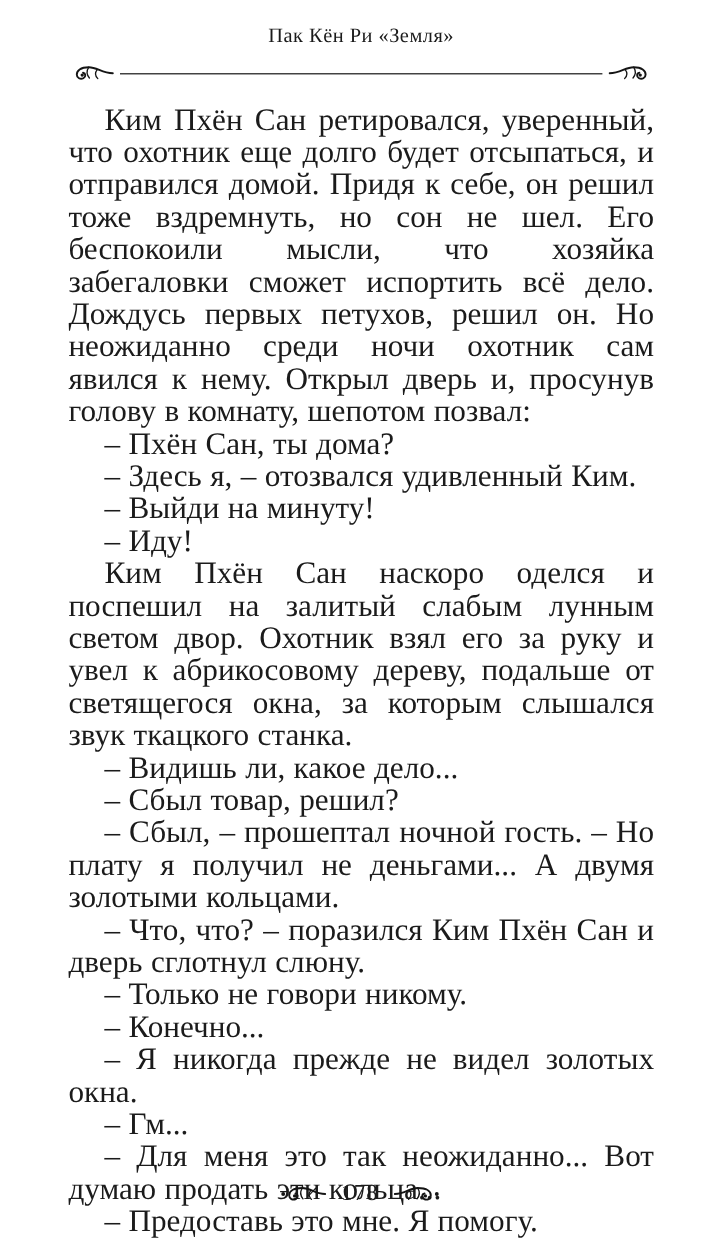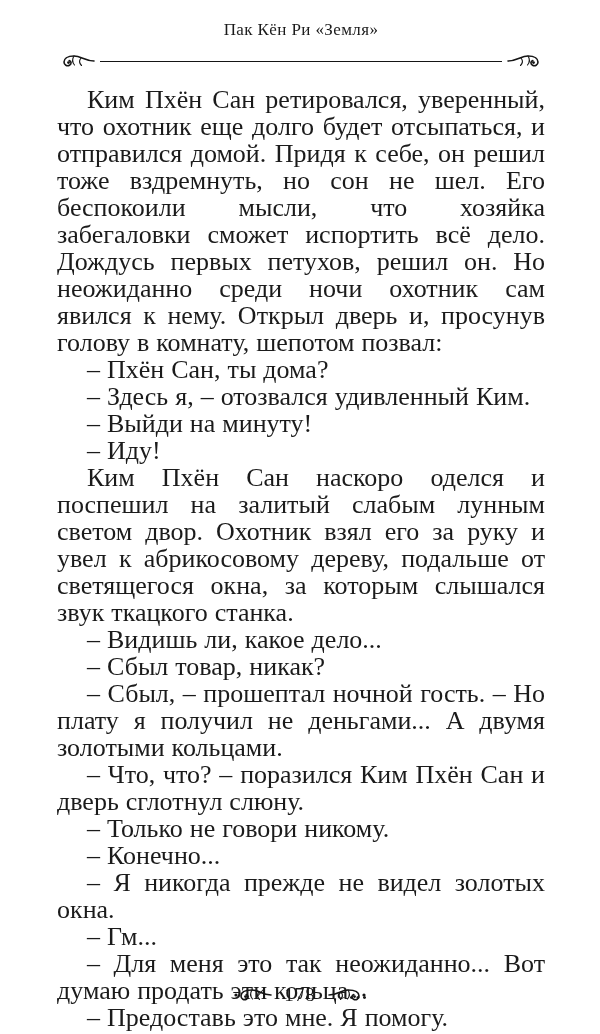--- a/index.html
+++ b/index.html
@@ -86,21 +86,21 @@
   </div>
 
   <div class="body-text">
     <p>Ким Пхён Сан ретировался, уверенный, что охотник еще долго будет отсыпаться, и отправился домой. Придя к себе, он решил тоже вздремнуть, но сон не шел. Его беспокоили мысли, что хозяйка забегаловки сможет испортить всё дело. Дождусь первых петухов, решил он. Но неожиданно среди ночи охотник сам явился к нему. Открыл дверь и, просунув голову в ком­нату, шепотом позвал:</p>
     <p>– Пхён Сан, ты дома?</p>
     <p>– Здесь я, – отозвался удивленный Ким.</p>
     <p>– Выйди на минуту!</p>
     <p>– Иду!</p>
     <p>Ким Пхён Сан наскоро оделся и поспешил на зали­тый слабым лунным светом двор. Охотник взял его за руку и увел к абрикосовому дереву, подальше от светя­щегося окна, за которым слышался звук ткацкого станка.</p>
     <p>– Видишь ли, какое дело...</p>
-    <p>– Сбыл товар, никак?</p>
+    <p>– Сбыл товар, решил?</p>
     <p>– Сбыл, – прошептал ночной гость. – Но плату я по­лучил не деньгами... А двумя золотыми кольцами.</p>
     <p>– Что, что? – поразился Ким Пхён Сан и дверь сглотнул слюну.</p>
     <p>– Только не говори никому.</p>
     <p>– Конечно...</p>
     <p>– Я никогда прежде не видел золотых окна.</p>
     <p>– Гм...</p>
     <p>– Для меня это так неожиданно... Вот думаю продать эти кольца...</p>
     <p>– Предоставь это мне. Я помогу.</p>
     <p>– Потому я и пришел к тебе.</p>
   </div>

